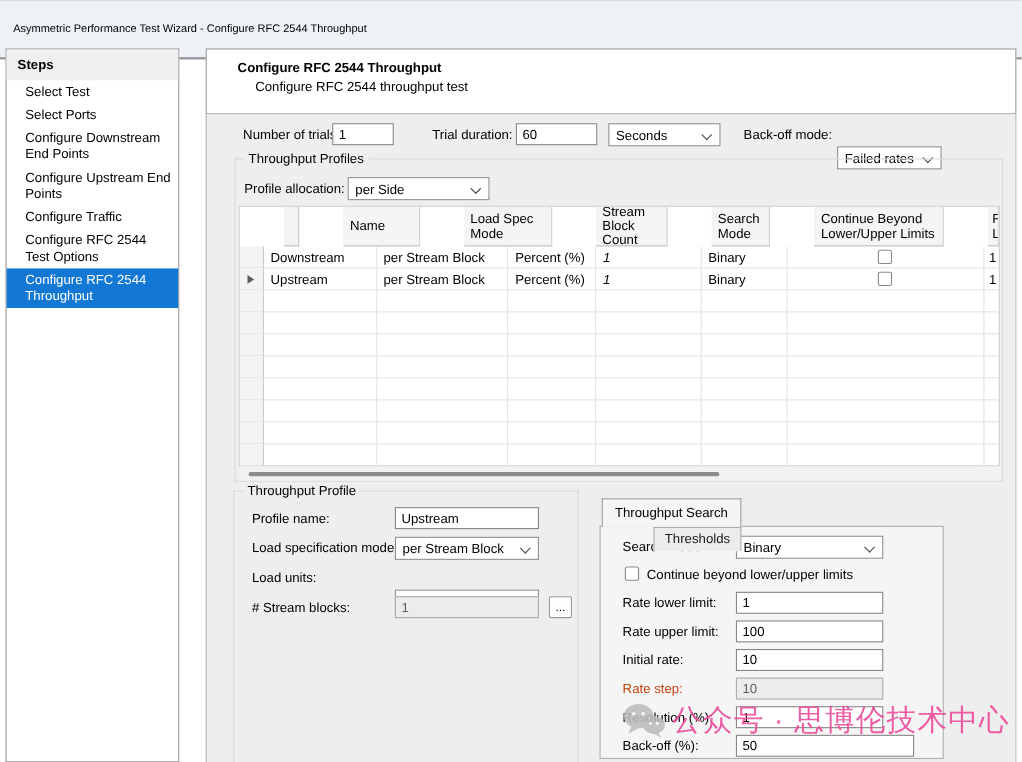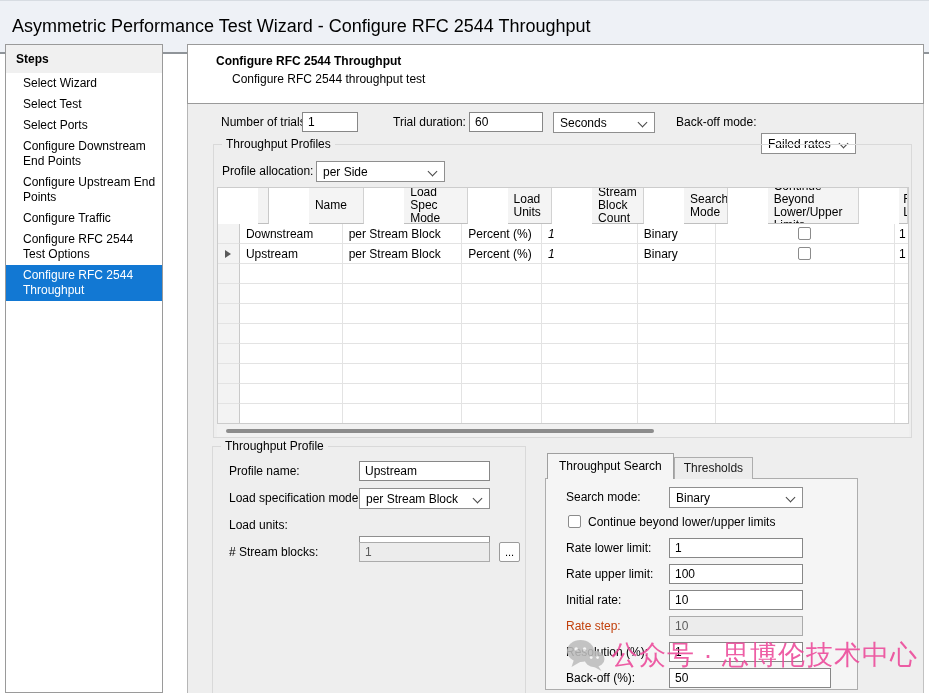--- a/index.html
+++ b/index.html
@@ -6,21 +6,21 @@
   html,body { margin:0; padding:0; background:#ffffff; }
   .screen {
     position:relative; width:929px; height:693px; overflow:hidden;
     font-family:"Liberation Sans", sans-serif; font-size:12px; color:#000;
     background:#ffffff;
   }
   
   .titlebar {
     position:absolute; left:0; top:0; width:929px; height:54px;
     background:#eef1f6; border-top:1px solid #d7dce2; border-bottom:2px solid #8f9499;
-    display:flex; align-items:center; padding-left:12px; font-size:18px;
+    display:flex; align-items:center; padding-left:12px; font-size:10px;
   }
   
   .sidebar {
     position:absolute; left:5px; top:44px; width:158px; height:649px;
     background:#fff; border:1px solid #9a9a9a;
   }
   .steps-header { background:#f0f0f0; font-weight:bold; padding:7px 10px 7px 10px; }
   .step-item { padding:3px 6px 3px 17px; line-height:15px; }
   .step-item.selected { background:#1278d3; color:#fff; }
   
@@ -75,21 +75,21 @@
   .g-head .c6{ justify-content:flex-start; }
   .ital { font-style:italic; }
   .row-arrow {
     width:0; height:0; border-left:6px solid #5a5a5a;
     border-top:4px solid transparent; border-bottom:4px solid transparent;
   }
   .cbox { width:13px; height:13px; border:1px solid #8b8b8b; border-radius:2px; background:#fff; }
   .hscroll { position:absolute; background:#f1f1f1; }
   .hthumb { position:absolute; left:9px; top:5px; width:428px; height:4px; background:#8c8c8c; border-radius:2px; }
   
-  .tab-strip { position:absolute; display:flex; align-items:flex-end; z-index:3; }
+  .tab-strip { position:absolute; display:flex; align-items:flex-end; z-index:3;flex-direction:column; }
   .tab { white-space:nowrap; }
   .tab.active {
     background:#f5f5f5; border:1px solid #9f9f9f; border-bottom:none;
     padding:5px 11px 6px 11px; position:relative; z-index:4;
   }
   .tab.inactive {
     background:#ececec; border:1px solid #adadad; border-bottom:none;
     padding:3px 9px 4px 9px; color:#1a1a1a;
   }
   .tab-panel {
@@ -110,21 +110,20 @@
 <body>
 
 <div class="screen">
 
   <div class="titlebar">
     <span>Asymmetric Performance Test Wizard - Configure RFC 2544 Throughput</span>
   </div>
 
   <div class="sidebar">
     <div class="steps-header">Steps</div>
-    <div class="step-item">Select Wizard</div>
     <div class="step-item">Select Test</div>
     <div class="step-item">Select Ports</div>
     <div class="step-item">Configure Downstream End Points</div>
     <div class="step-item">Configure Upstream End Points</div>
     <div class="step-item">Configure Traffic</div>
     <div class="step-item">Configure RFC 2544 Test Options</div>
     <div class="step-item selected">Configure RFC 2544 Throughput</div>
   </div>
 
   <div class="header-box">
@@ -155,21 +154,20 @@
       <div class="abs combo" style="left:102px; top:16px; width:129px;">
         <span>per Side</span>
         <span class="chev"></span>
       </div>
 
       <div class="grid" style="left:3px; top:42px; width:692px; height:237px;">
         <div class="g-row g-head">
           <div class="g-cell rowhdr c0"></div>
           <div class="g-cell c1">Name</div>
           <div class="g-cell c2">Load Spec Mode</div>
-          <div class="g-cell c3">Load Units</div>
           <div class="g-cell c4">Stream Block Count</div>
           <div class="g-cell c5">Search Mode</div>
           <div class="g-cell c6">Continue Beyond Lower/Upper Limits</div>
           <div class="g-cell c7">R Li</div>
         </div>
         <div class="g-row">
           <div class="g-cell rowhdr c0"></div>
           <div class="g-cell c1">Downstream</div>
           <div class="g-cell c2">per Stream Block</div>
           <div class="g-cell c3">Percent (%)</div>

